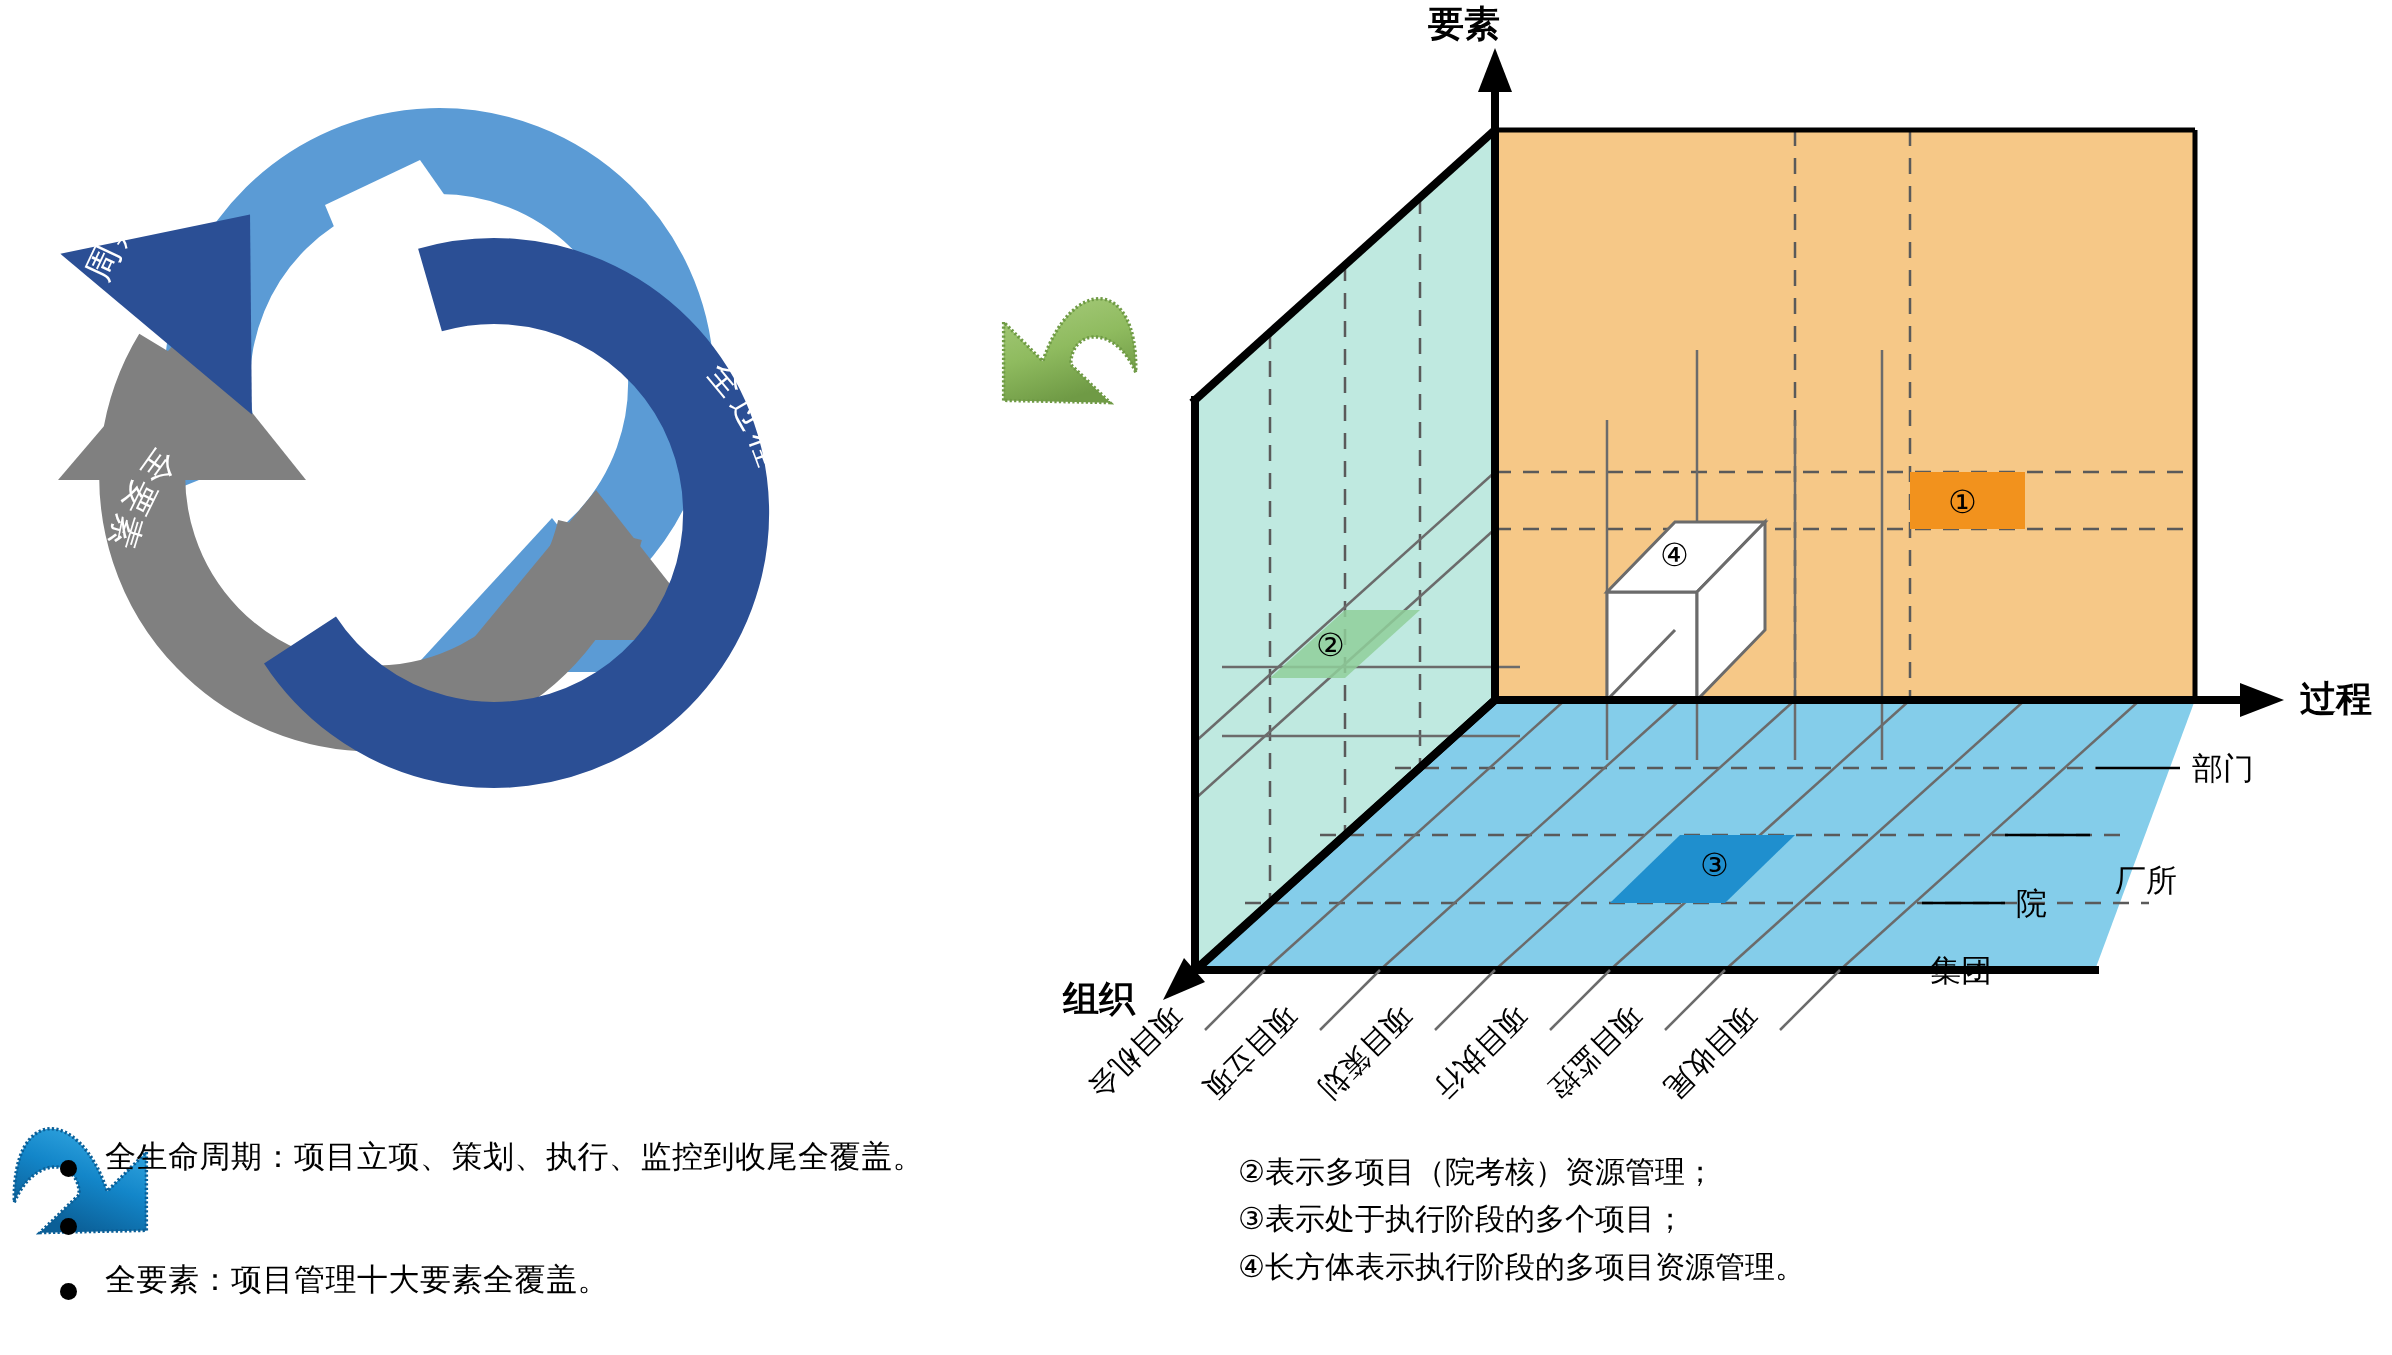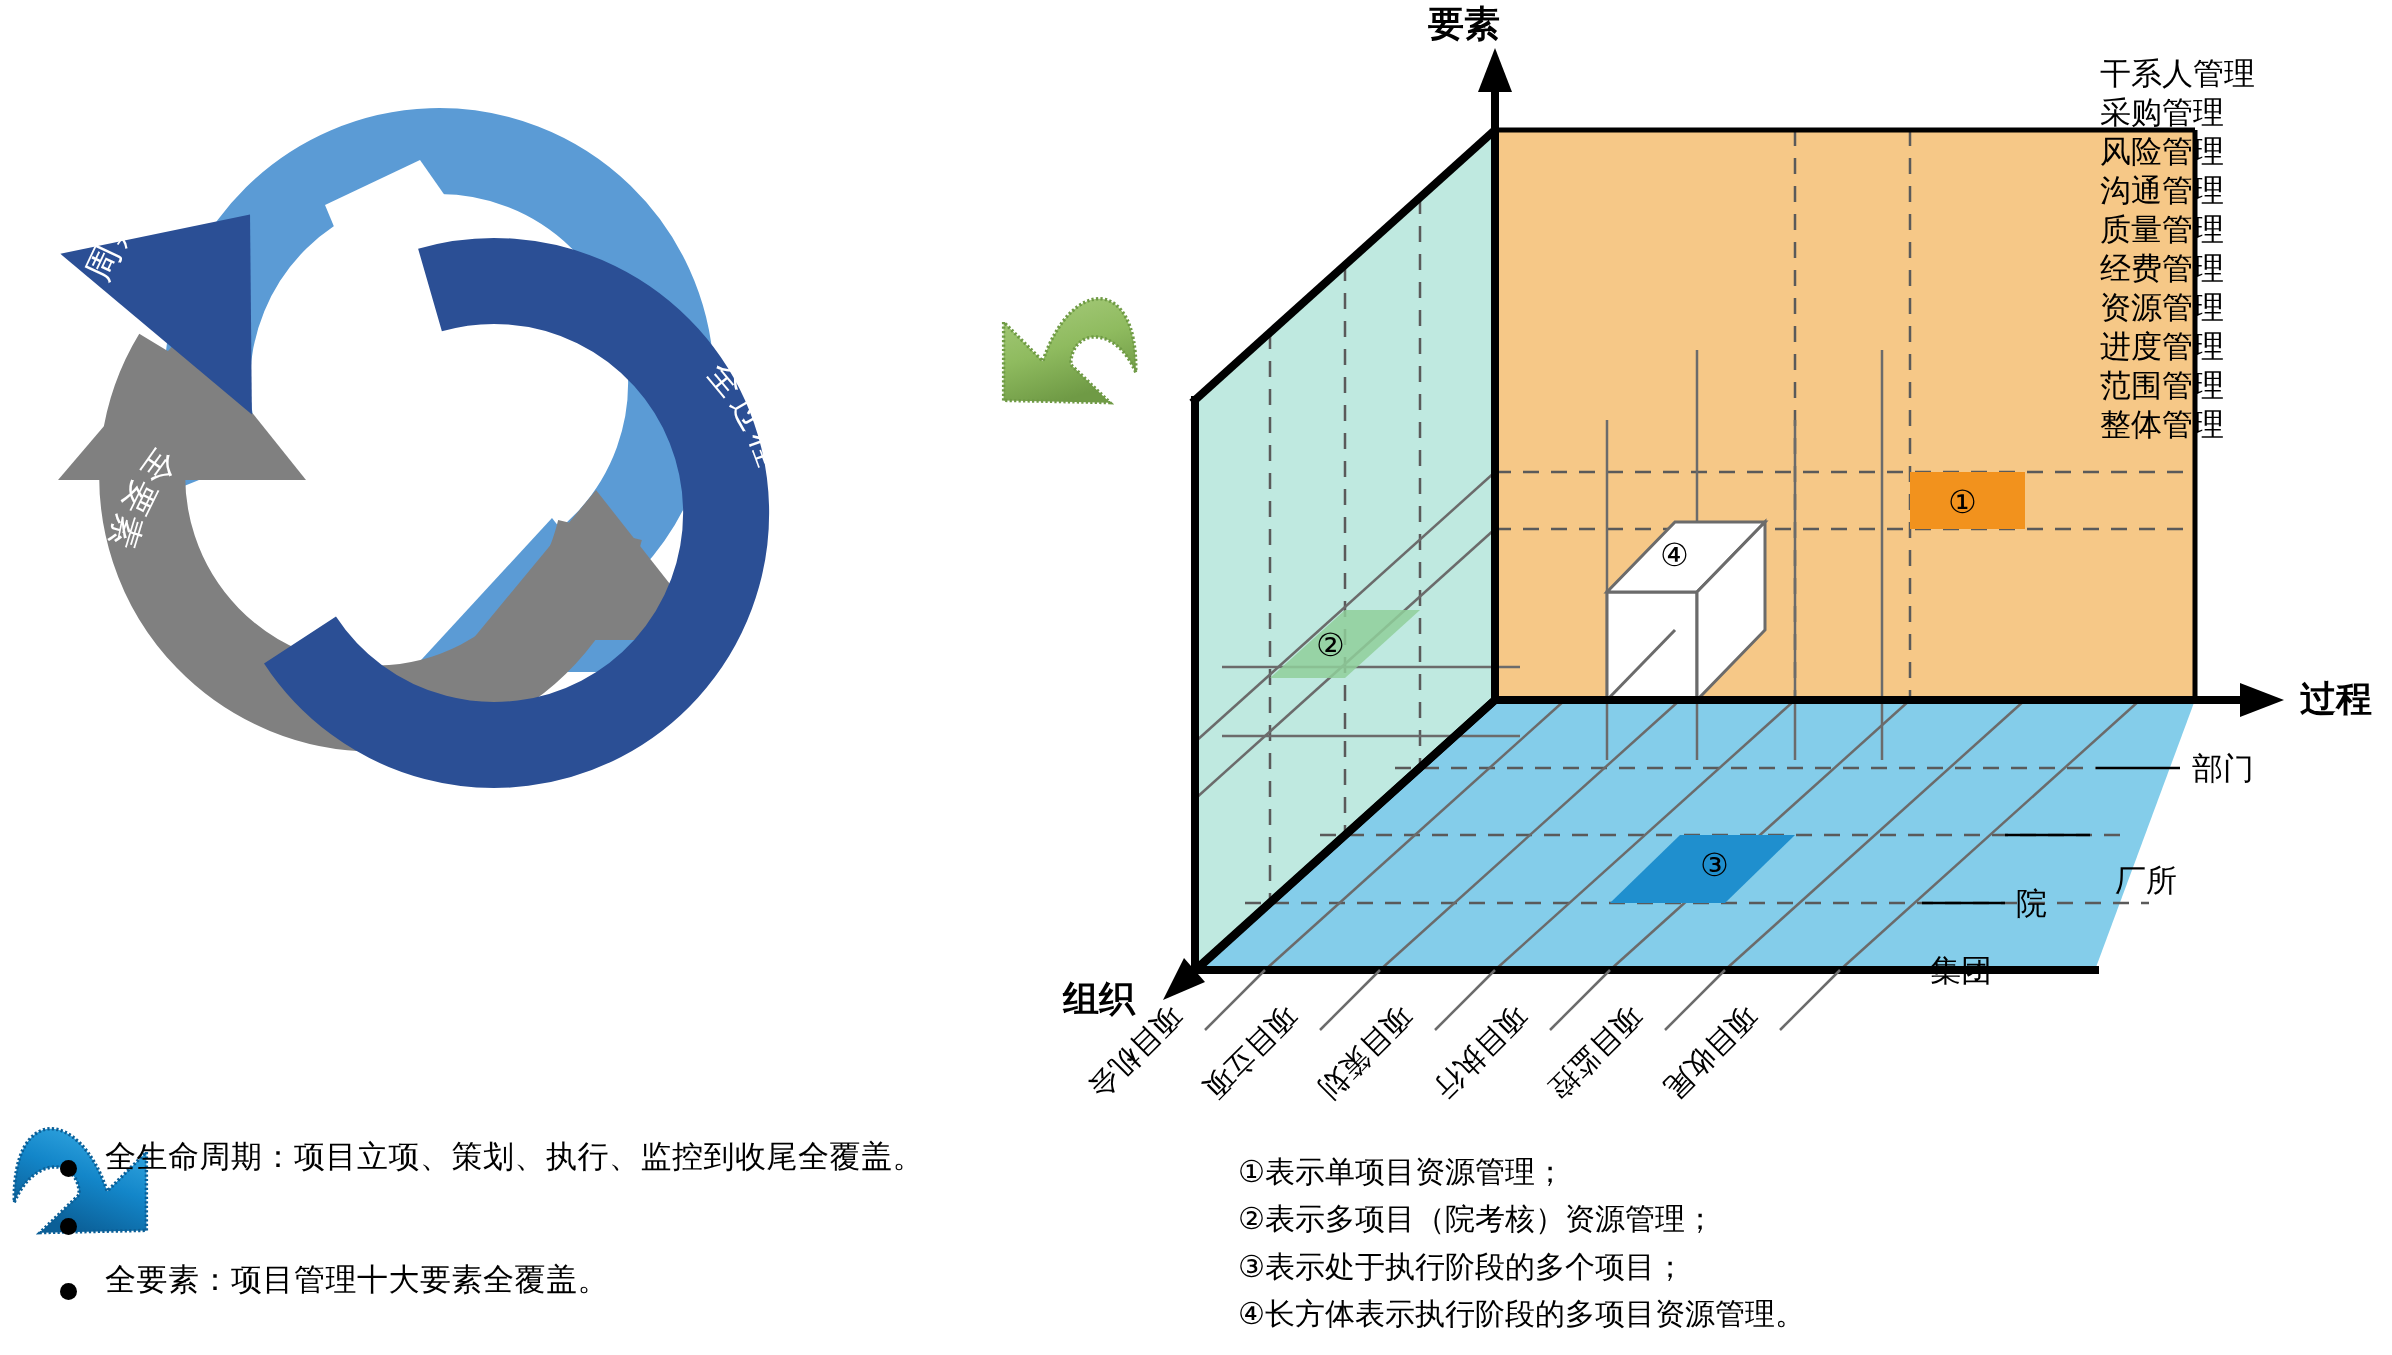--- a/index.html
+++ b/index.html
@@ -233,32 +233,20 @@
 
   <div class="cell-num" style="left:1948px;top:483px;">①</div>
   <div class="cell-num" style="left:1316px;top:626px;">②</div>
   <div class="cell-num" style="left:1700px;top:846px;">③</div>
   <div class="cell-num" style="left:1660px;top:536px;">④</div>
 
   <div class="axis-title" style="left:1428px;top:0px;">要素</div>
   <div class="axis-title" style="left:2300px;top:675px;">过程</div>
   <div class="axis-title" style="left:1063px;top:975px;">组织</div>
 
-  <div class="elem-labels">
-    <div class="elem-label">干系人管理</div>
-    <div class="elem-label">采购管理</div>
-    <div class="elem-label">风险管理</div>
-    <div class="elem-label">沟通管理</div>
-    <div class="elem-label">质量管理</div>
-    <div class="elem-label">经费管理</div>
-    <div class="elem-label">资源管理</div>
-    <div class="elem-label">进度管理</div>
-    <div class="elem-label">范围管理</div>
-    <div class="elem-label">整体管理</div>
-  </div>
 
   <div class="org-label" style="left:2192px;top:748px;">部门</div>
   <div class="org-label" style="left:2100px;top:860px;margin-left:15px;">厂所</div>
   <div class="org-label" style="left:2016px;top:883px;">院</div>
   <div class="org-label" style="left:1930px;top:950px;">集团</div>
 
   <div class="proc-label" style="left:1190px;top:1025px;">项目机会</div>
   <div class="proc-label" style="left:1305px;top:1025px;">项目立项</div>
   <div class="proc-label" style="left:1420px;top:1025px;">项目策划</div>
   <div class="proc-label" style="left:1535px;top:1025px;">项目执行</div>
@@ -273,19 +261,18 @@
     <div class="bullet-row">
       <span class="bullet-dot"></span>
     </div>
     <div class="bullet-row">
       <span class="bullet-dot"></span>
       <span class="bullet-text">全要素：项目管理十大要素全覆盖。</span>
     </div>
   </div>
 
   <div class="legend">
-    <div class="legend-line">①表示单项目资源管理；</div>
     <div class="legend-line">②表示多项目（院考核）资源管理；</div>
     <div class="legend-line">③表示处于执行阶段的多个项目；</div>
     <div class="legend-line">④长方体表示执行阶段的多项目资源管理。</div>
   </div>
 
 </div>
 
 </body></html>

